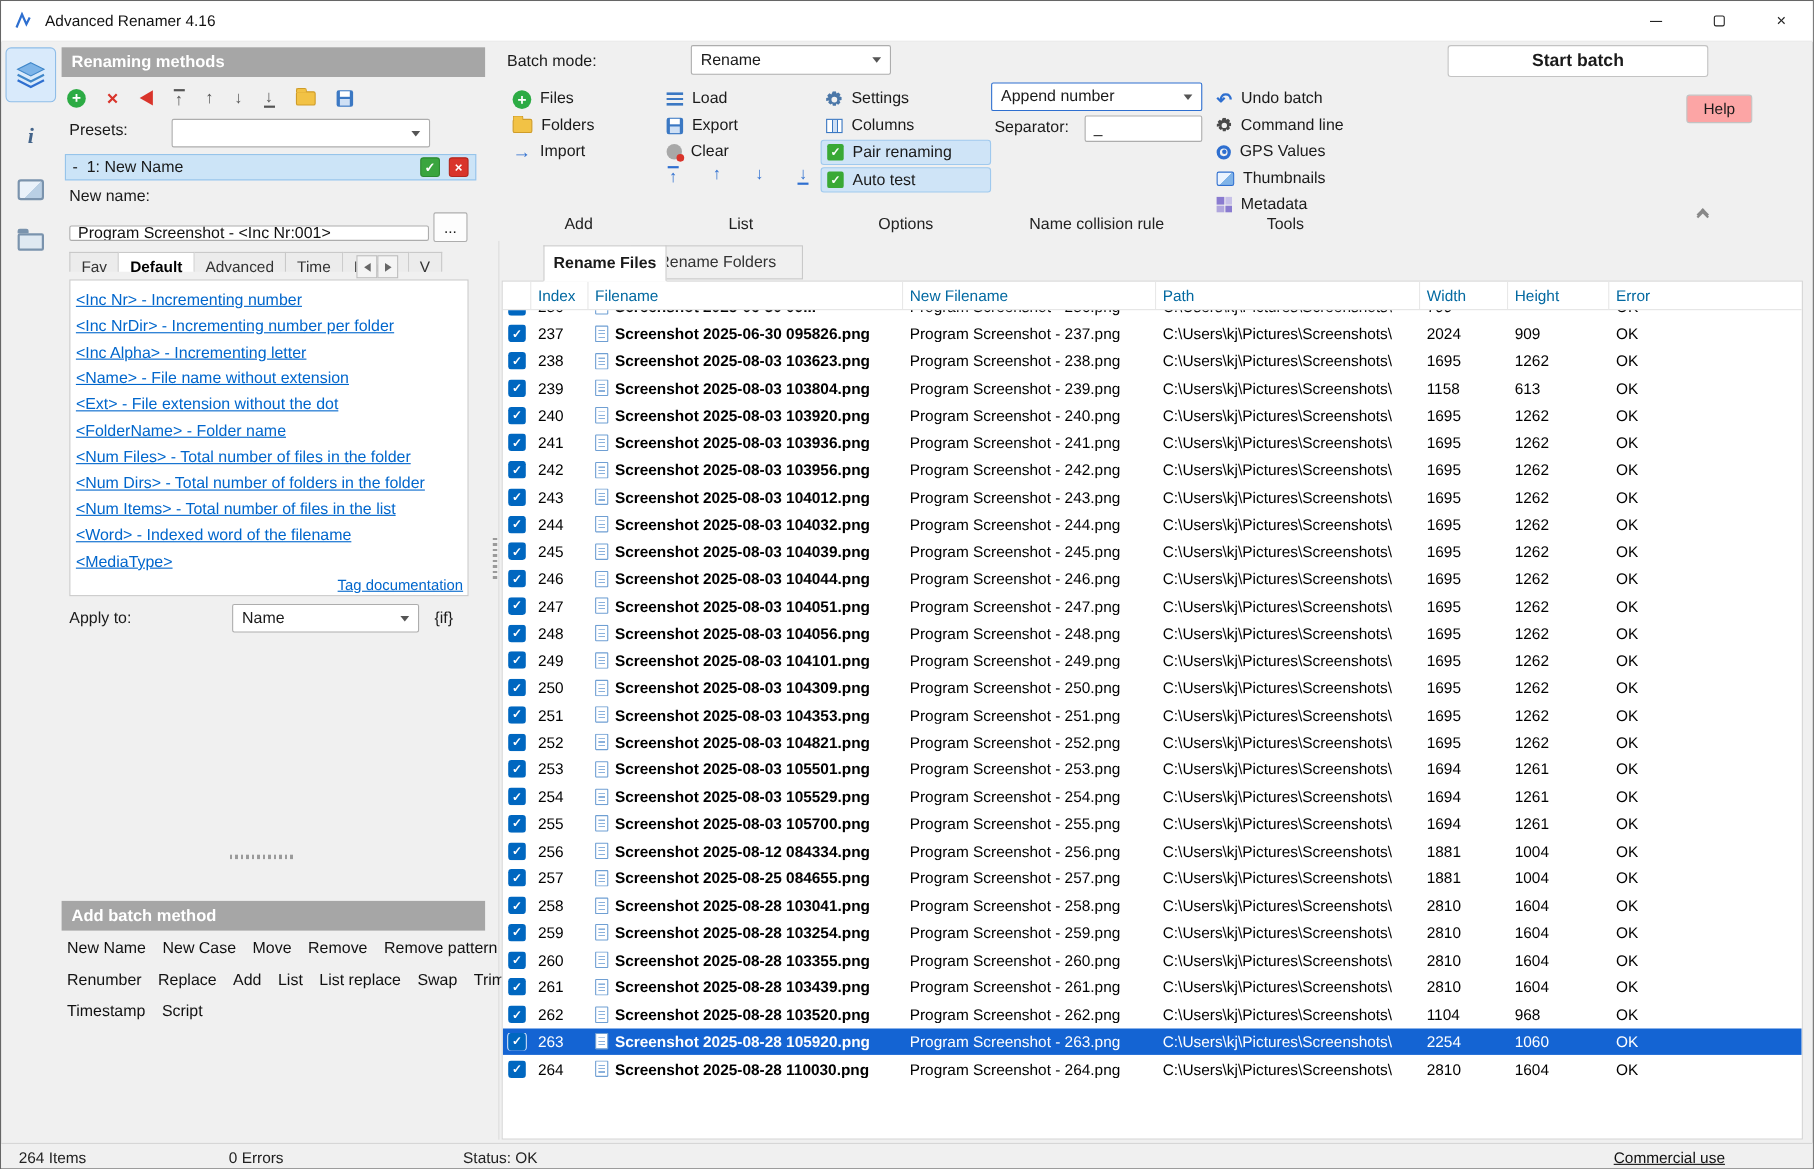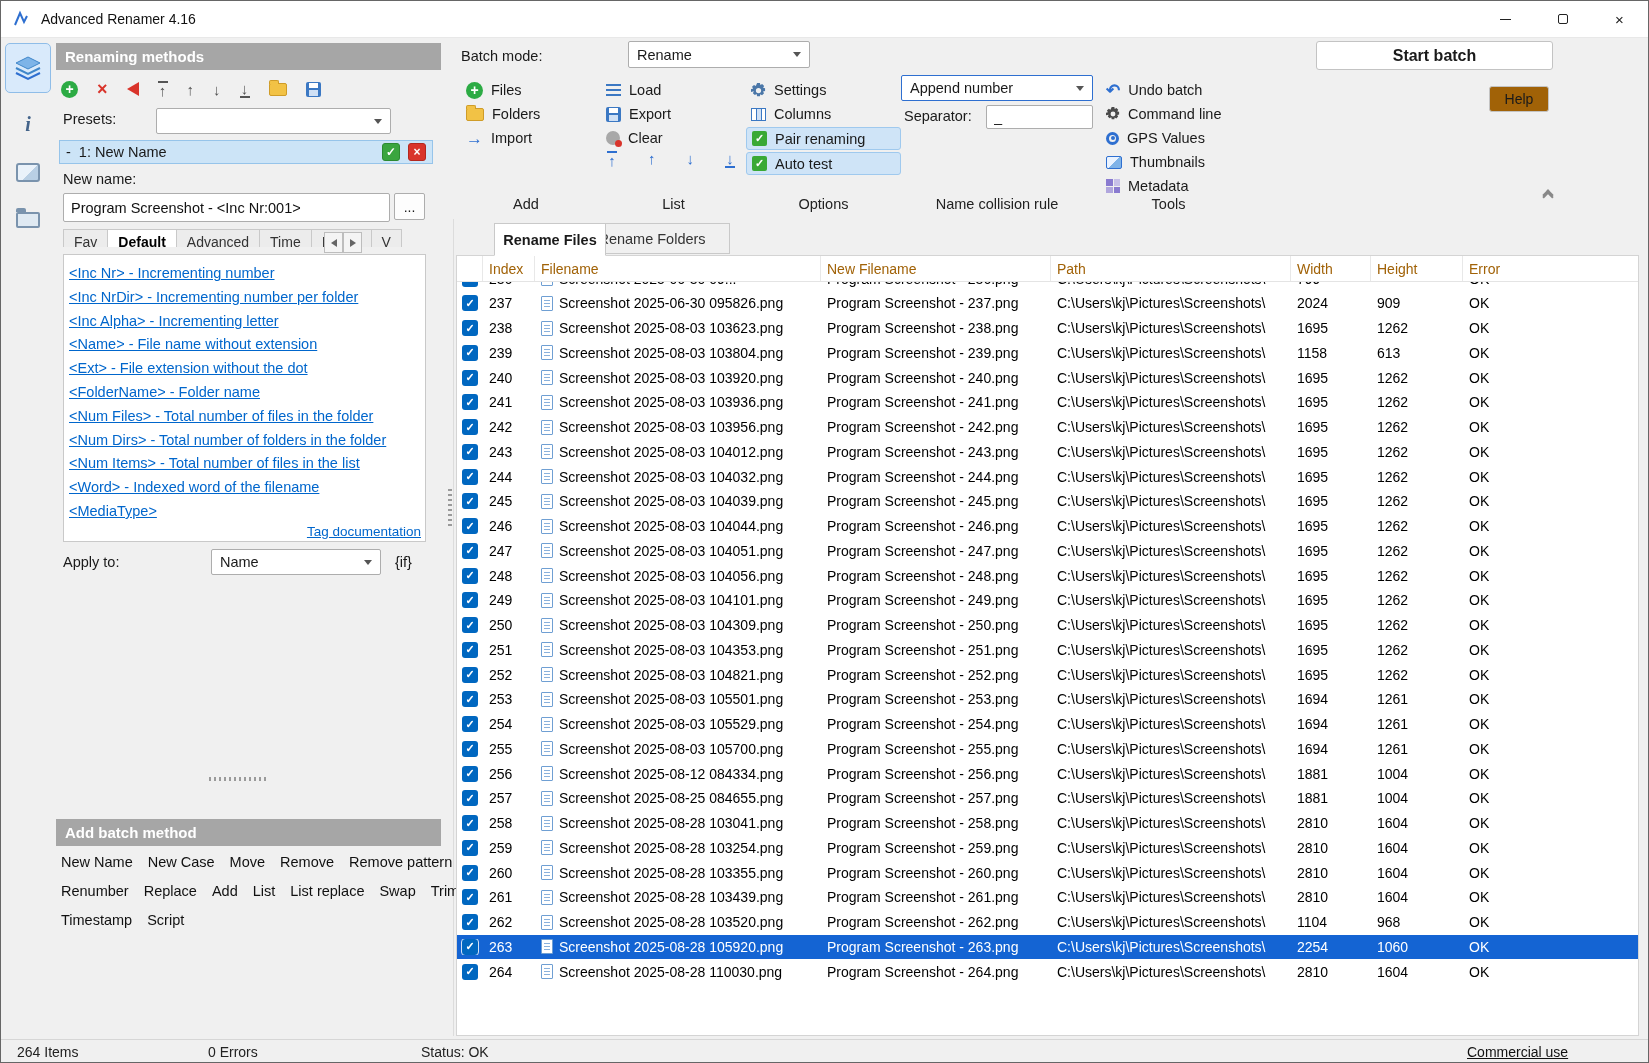--- a/index.html
+++ b/index.html
@@ -73,21 +73,21 @@
   .presets-dd { left:155px; top:107px; width:235px; height:26px; }
   .method-item { position:absolute; left:58px; top:139px; width:374px; height:24px;
                  background:#cce4f7; border:1px solid #96c4ea; display:flex; align-items:center;
                  font-size:14.5px; padding:0 6px; gap:8px; }
   .mi-btn { width:18px; height:18px; border-radius:3px; display:flex; align-items:center;
             justify-content:center; color:#fff; font-size:12px; font-weight:bold; }
   .mi-check { background:#3aa53f; margin-left:auto; border:1px solid #2c8a31; }
   .mi-x { background:#d9342b; border:1px solid #b3271f; }
   .text-input { position:absolute; background:#fff; border:1px solid #adadad; border-radius:2px;
                 font-size:14.5px; padding:0 7px; font-family:"Liberation Sans", sans-serif; color:#111; }
-  .newname-input { left:62px; top:192px; width:327px; height:29px; }
+  .newname-input { left:62px; top:204px; width:327px; height:14px; }
   .browse-btn { position:absolute; left:393px; top:192px; width:31px; height:27px; background:#fdfdfd;
                 border:1px solid #adadad; border-radius:2px; display:flex; align-items:center;
                 justify-content:center; font-size:14px; }
 
   
   .mtabs { position:absolute; left:62px; top:228px; height:18px; display:flex; }
   .mtab { padding:4px 10px 5px; font-size:14px; border:1px solid #c9c9c9; border-bottom:none;
           background:#ececec; color:#333; }
   .mtab + .mtab { border-left:none; }
   .mtab.active { background:#fff; font-weight:bold; color:#000; }
@@ -116,21 +116,21 @@
   .abm-rows { position:absolute; left:60px; top:853px; width:385px; display:flex;
               flex-direction:column; gap:13px; }
   .abm-row { display:flex; gap:15px; flex-wrap:nowrap; }
   .abm-btn { font-size:14.5px; color:#111; white-space:nowrap; cursor:pointer; }
 
   
   .batch-dd { left:627px; top:40px; width:182px; height:27px; }
   .start-btn { position:absolute; left:1315px; top:40px; width:237px; height:29px; background:#fff;
                border:1px solid #c3c3c3; border-radius:3px; display:flex; align-items:center;
                justify-content:center; font-size:16px; font-weight:bold; }
-  .help-btn { position:absolute; left:1488px; top:85px; width:60px; height:26px; background:#a16207;
+  .help-btn { position:absolute; left:1532px; top:85px; width:60px; height:26px; background:#fca5a5;
               border:1px solid #c3c3c3; border-radius:3px; display:flex; align-items:center;
               justify-content:center; font-size:14px; }
 
   
   .grp { position:absolute; display:flex; flex-direction:column; gap:2px; }
   .tb-item { display:flex; align-items:center; gap:8px; height:22px; font-size:14.5px;
              color:#1a1a1a; padding:0 5px; cursor:pointer; white-space:nowrap; }
   .tb-item.chip { background:#cfe4f7; border:1px solid #9fc9ee; border-radius:3px; height:23px; }
   .grp-add { left:460px; top:78px; width:130px; }
   .grp-list { left:600px; top:78px; width:132px; }
@@ -169,33 +169,33 @@
   .main-tab { position:absolute; top:222px; height:33px; display:flex; align-items:center;
               justify-content:center; font-size:14.5px; border:1px solid #c9c9c9; }
   .main-tab.active { background:#fff; font-weight:bold; border-bottom:1px solid #fff; z-index:2;margin-left:32px; }
   .main-tab.inactive { background:#f0f0f0; color:#333; height:31px; }
 
   
   .table-wrap { position:absolute; left:455px; top:254px; width:1183px; height:781px; background:#fff;
                 border:1px solid #d4d4d4; overflow:hidden; }
   .thead, .trow { display:grid; grid-template-columns:26px 52px 286px 230px 240px 80px 92px 1fr;
                   align-items:center; }
-  .thead { height:26px; border-bottom:1px solid #e4e4e4; font-size:14px; color:#a16207; }
+  .thead { height:26px; border-bottom:1px solid #e4e4e4; font-size:14px; color:#0369a1; }
   .thead .hc { padding-left:6px; height:100%; display:flex; align-items:center;
                border-right:1px solid #e8e8e8; overflow:hidden; }
   .tbody { height:755px; overflow:hidden; }
   .trow { height:24.75px; font-size:14px; color:#000; }
   .trow.clipped { margin-top:-15.75px; }
   .trow > div { padding-left:6px; overflow:hidden; white-space:nowrap; }
   .trow.selected { background:#1464d3; color:#fff; }
   .c-check { display:flex; justify-content:center; padding-left:0 !important; }
   .cb { width:16px; height:16px; background:#0067c0; border-radius:3px; display:flex;
         align-items:center; justify-content:center; color:#fff; font-size:11px; font-weight:bold; }
   .trow.selected .cb { outline:1px solid #cfe0f5; }
-  .c-file { display:flex; align-items:center; gap:6px; }
+  .c-file { display:flex; align-items:center; gap:6px;font-weight:bold; }
   .doc-icon { flex:0 0 12px; width:12px; height:15px; background:#fff; border:1px solid #6f9fd3;
               border-radius:1px; position:relative; }
   .doc-icon::before { content:""; position:absolute; left:2px; top:3px; width:6px; height:8px;
                       background:repeating-linear-gradient(180deg,#8ab1dc 0 1px,transparent 1px 3px); }
 
   
   .statusbar { position:absolute; left:0; right:0; top:1038px; height:25px; background:#f0f0f0;
                border-top:1px solid #d6d6d6; font-size:14px; color:#222; }
   .sb { position:absolute; top:4px; }
   .sb-items { left:16px; } .sb-errors { left:207px; } .sb-status { left:420px; }

